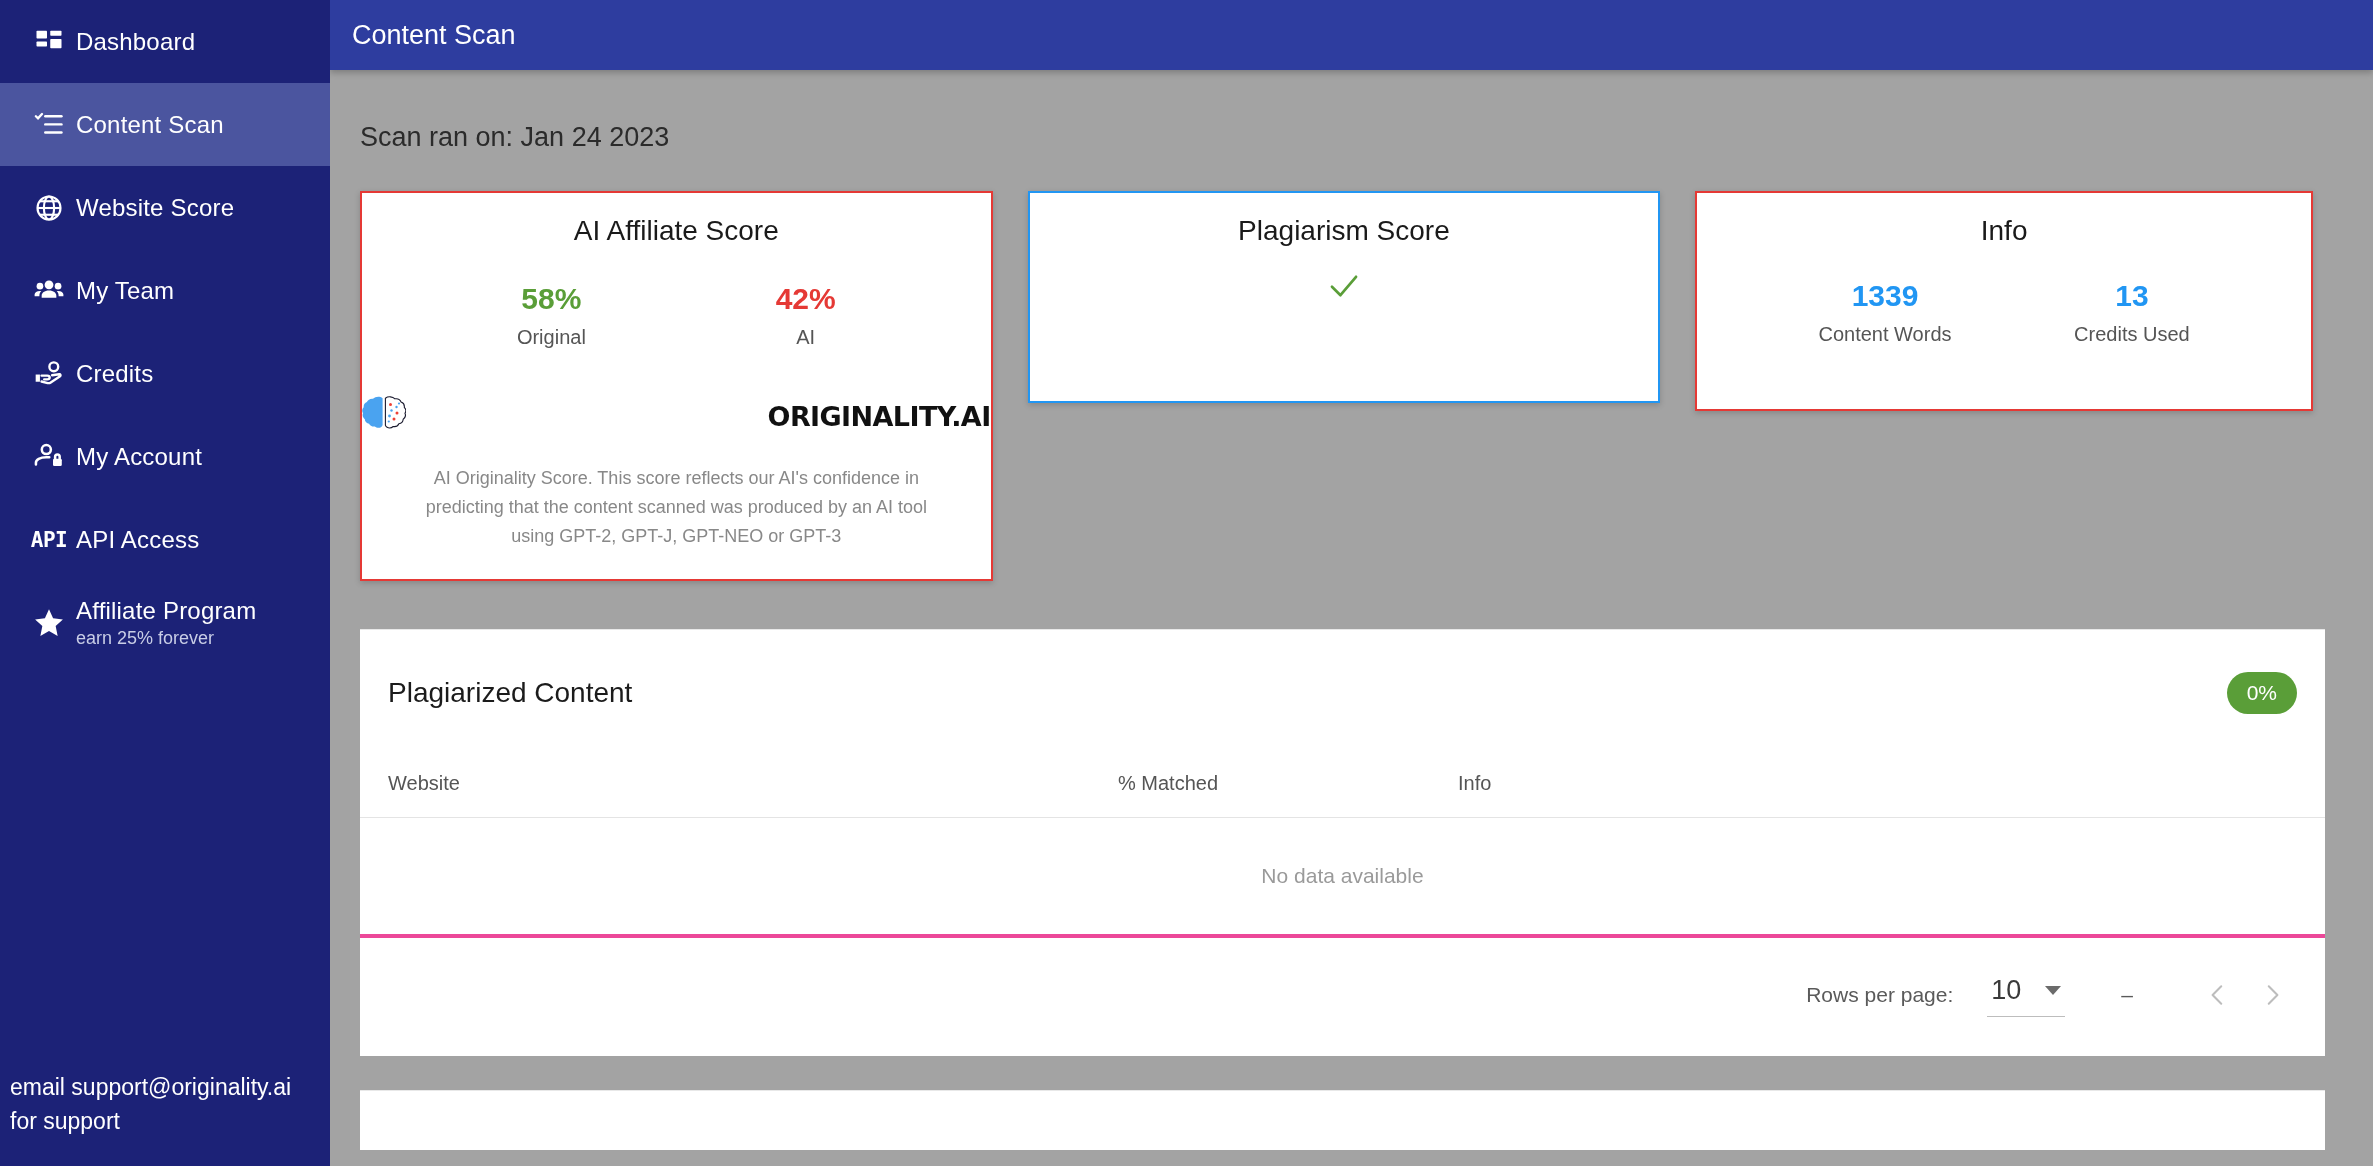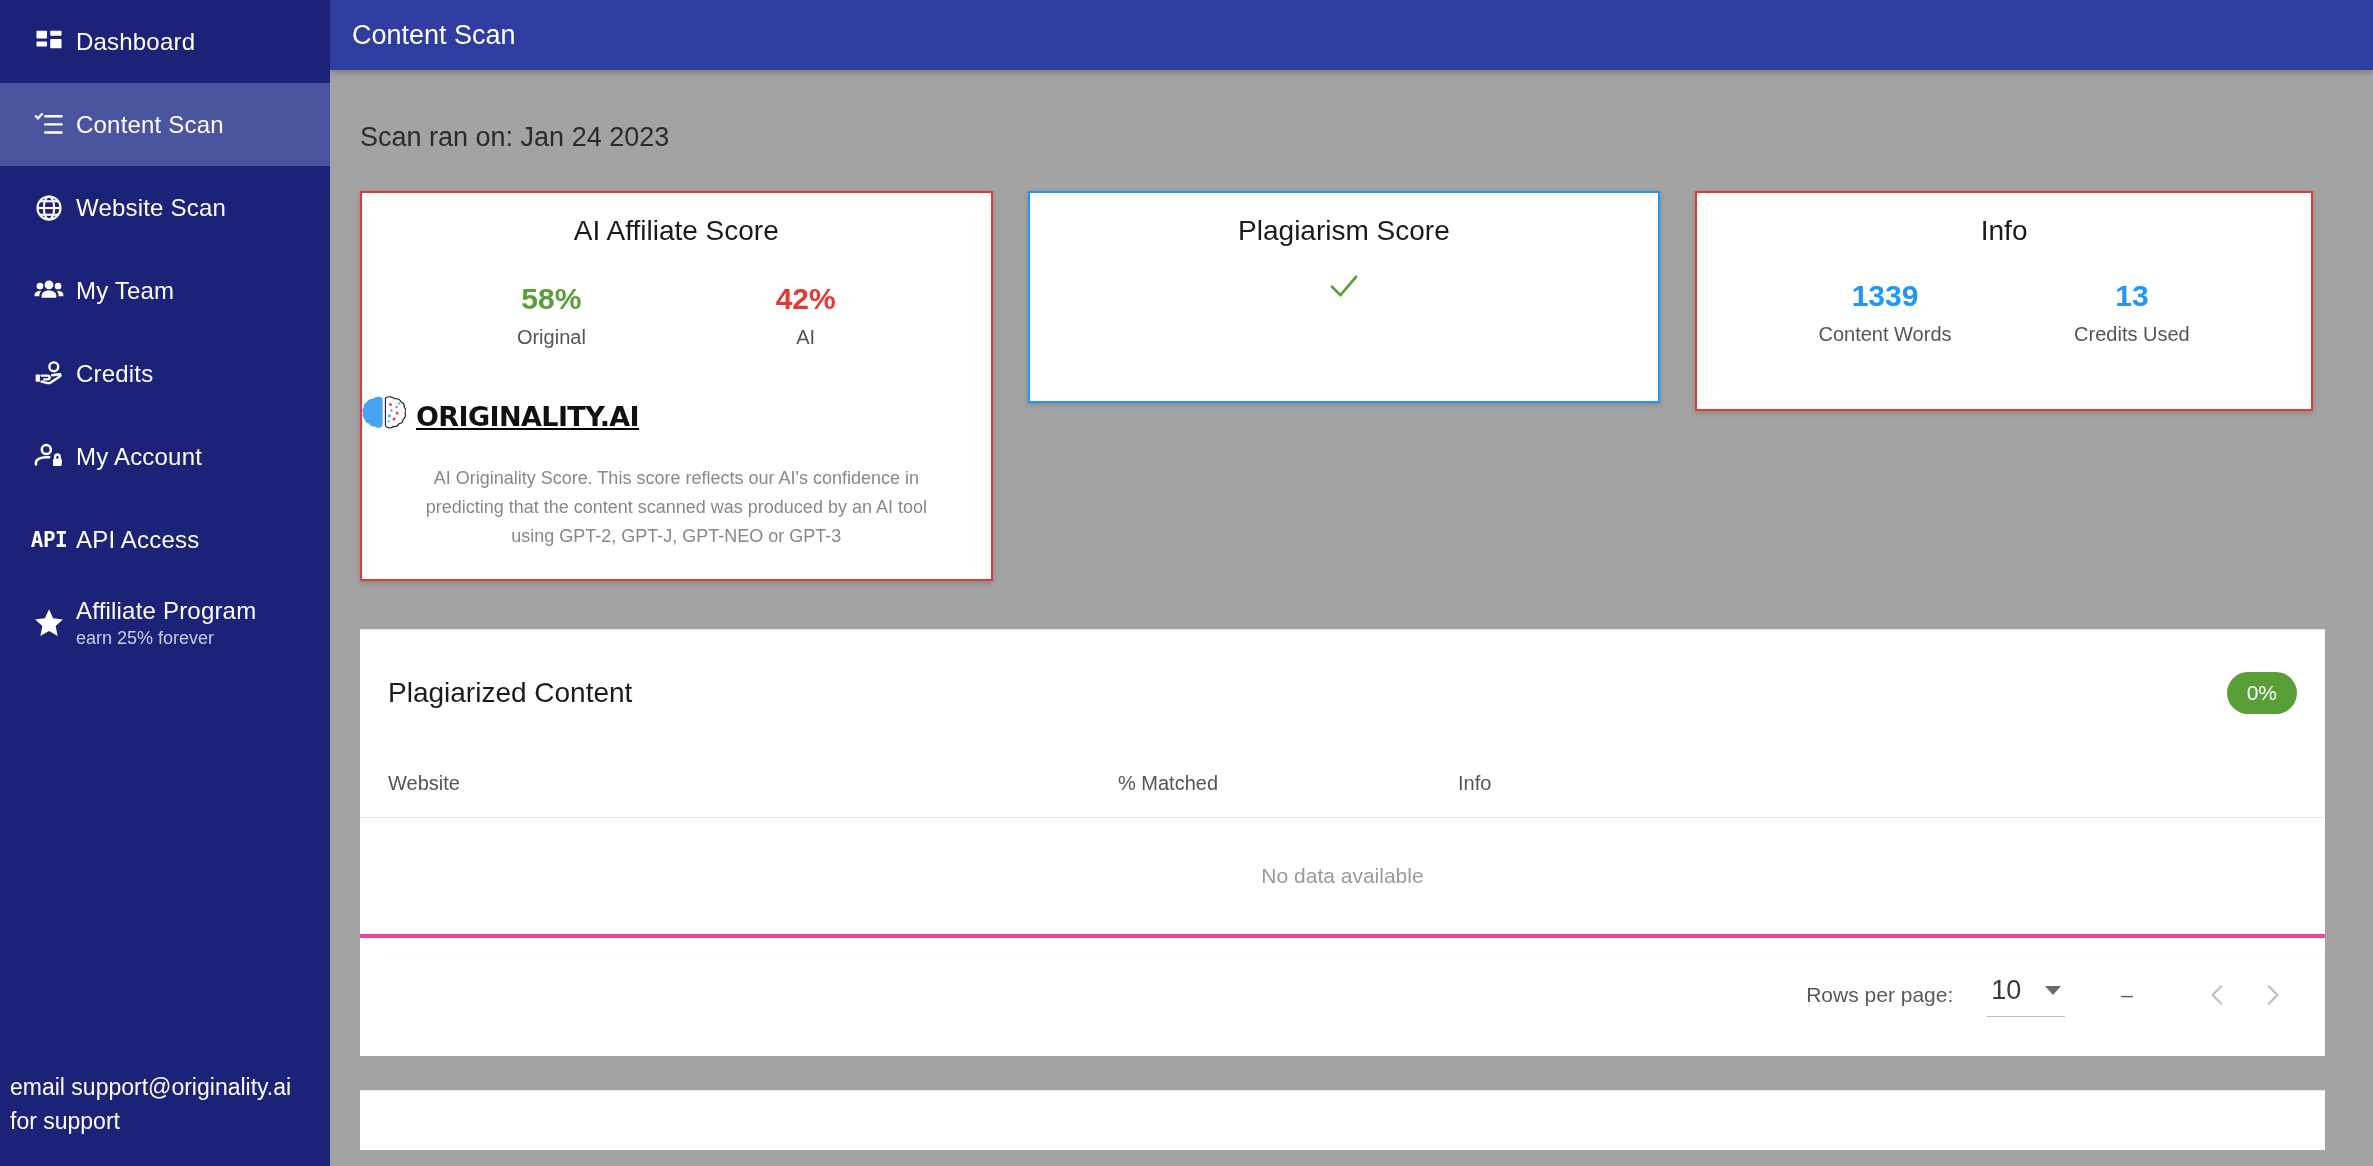--- a/index.html
+++ b/index.html
@@ -105,22 +105,22 @@
     padding: 35px 60px 0;
   }
   .score-col { text-align: center; }
   .score-val { font-size: 30px; font-weight: 700; }
   .score-val.green { color: #5a9e38; }
   .score-val.red { color: #e53935; }
   .score-val.blue { color: #2196f3; font-weight: 700; }
   .score-lbl { font-size: 20px; color: #555555; margin-top: 10px; }
 
   .logo-row {
-    display: flex; align-items: center; justify-content: flex-start;
-    gap: 10px; margin-top: 45px; text-decoration: underline;
+    display: flex; align-items: center; justify-content: space-between;
+    gap: 10px; margin-top: 45px;
   }
   .logo-word {
     font-family: "DejaVu Sans", sans-serif;
     font-size: 27px; font-weight: 700; letter-spacing: -.6px;
     color: #111111;
   }
   .card-desc {
     text-align: center; font-size: 18px; color: #888888;
     line-height: 1.62; padding: 26px 42px 0;
   }
@@ -233,21 +233,21 @@
         <span class="nav-icon">
           <svg width="30" height="30" viewBox="0 0 24 24" fill="none" stroke="#fff" stroke-width="1.7">
             <circle cx="12" cy="12" r="9.2"></circle>
             <ellipse cx="12" cy="12" rx="4.1" ry="9.2"></ellipse>
             <line x1="2.9" y1="12" x2="21.1" y2="12"></line>
             <line x1="4.5" y1="6.6" x2="19.5" y2="6.6"></line>
             <line x1="4.5" y1="17.4" x2="19.5" y2="17.4"></line>
           </svg>
         </span>
         <span class="nav-text">
-          <span class="nav-label">Website Scan</span>
+          <span class="nav-label">Website Score</span>
         </span>
       </div>
 
       <div class="nav-item">
         <span class="nav-icon">
           <svg width="32" height="32" viewBox="0 0 24 24" fill="#fff">
             <circle cx="12" cy="7.4" r="3.3"></circle>
             <circle cx="5.2" cy="8.4" r="2.5"></circle>
             <circle cx="18.8" cy="8.4" r="2.5"></circle>
             <path d="M12 11.6c-3.4 0-5.5 1.8-5.5 3.8V17h11v-1.6c0-2-2.1-3.8-5.5-3.8z"></path>

